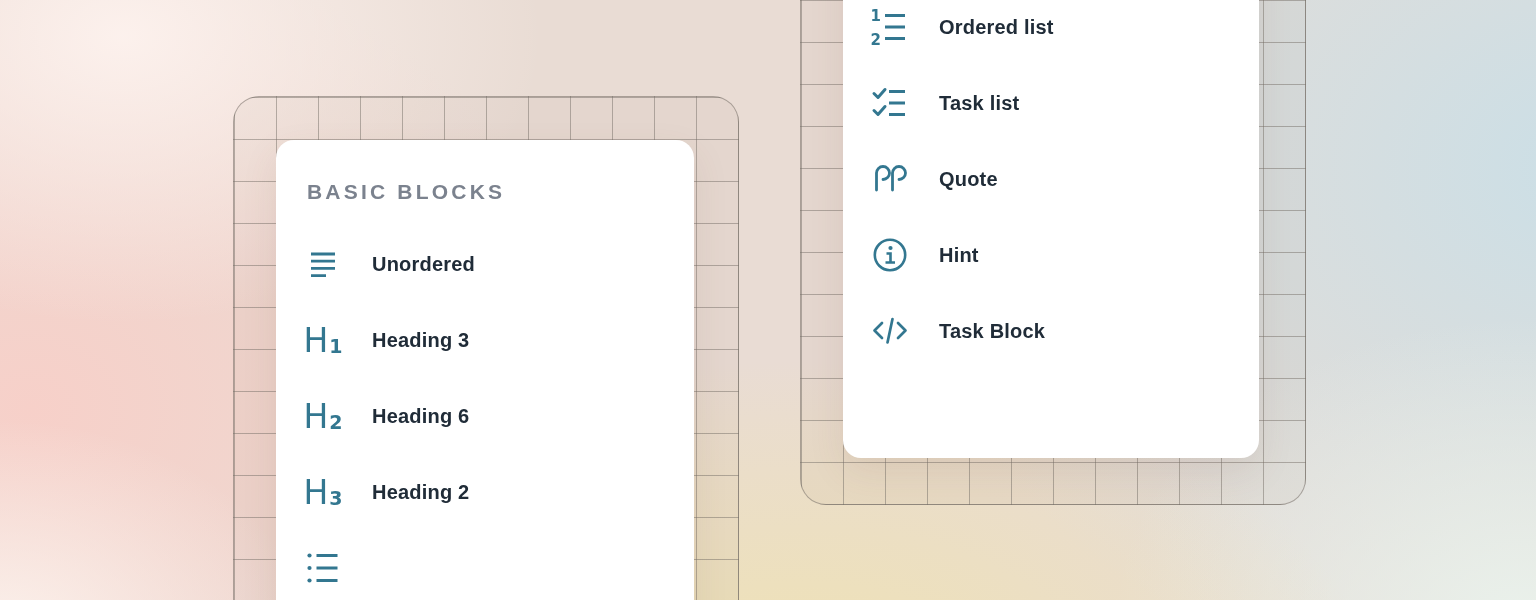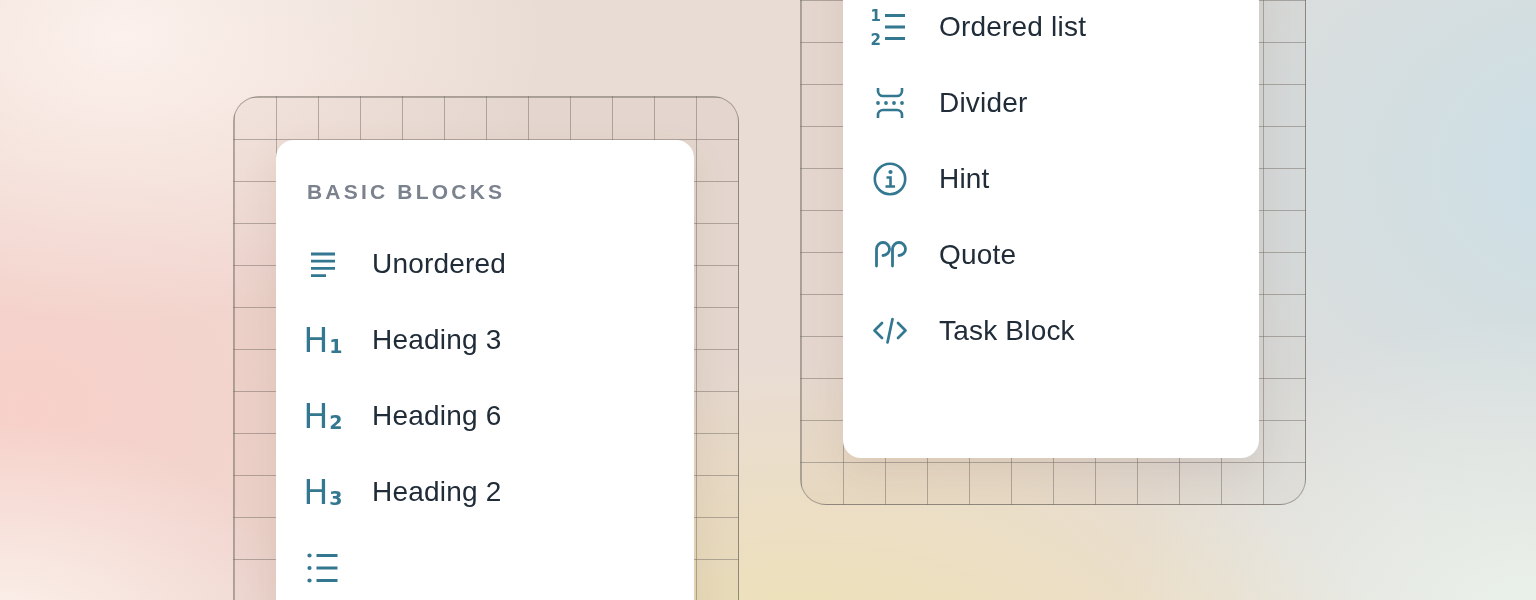--- a/index.html
+++ b/index.html
@@ -41,21 +41,21 @@
     font-size:21px; font-weight:700;
     letter-spacing:3.2px;
     color:#7b828e;
   }
   .card-left  .menu{margin-top:22px;}
   .card-right .menu{padding-top:59px;}
 
   .menu-item{height:76px; display:flex; align-items:center; padding-left:28px; cursor:pointer;}
   .icon{width:38px; height:38px; display:flex; align-items:center; justify-content:center; flex:none;}
   .icon svg{display:block;}
-  .label{margin-left:30px; font-size:28px; font-weight:400; color:#202c38; letter-spacing:.2px;}
+  .label{margin-left:30px; font-size:20px; font-weight:700; color:#202c38; letter-spacing:.2px;}
 
   .h-icon{color:#337790; font-family:"DejaVu Sans", sans-serif;}
   .h-letter{font-size:33px; font-weight:400; line-height:1;}
   .h-sub{font-size:19px; font-weight:700; line-height:1; margin-left:1px; position:relative; top:6px;}
 
   .stroke{stroke:#337790; fill:none;}
   .fillc {fill:#337790; stroke:none;}
   .svgnum{fill:#337790; font-family:"DejaVu Sans", sans-serif; font-size:15px; font-weight:700;}
 </style>
 </head>
@@ -122,59 +122,55 @@
       <span class="icon">
         <svg width="38" height="38" viewBox="0 0 38 38">
           <text class="svgnum" x="10" y="13" text-anchor="end">1</text>
           <text class="svgnum" x="10" y="37" text-anchor="end">2</text>
           <path class="stroke" stroke-width="2.8" d="M14 7.5h20M14 19h20M14 30.5h20"></path>
         </svg>
       </span>
       <span class="label">Ordered list</span>
     </div>
 
+    <div class="menu-item">
+      <span class="icon">
+        <svg width="38" height="38" viewBox="0 0 38 38">
+          <path class="stroke" stroke-width="3" stroke-linecap="round" stroke-linejoin="round" d="M3 9.5l4 4 7-8M3 26.5l4 4 7-8"></path>
+          <path class="stroke" stroke-width="2.8" d="M18 7.5h16M18 19h16M18 30.5h16"></path>
+        </svg>
+      </span>
+      <span class="label">Task list</span>
+    </div>
+
 
     <div class="menu-item">
       <span class="icon">
         <svg width="38" height="38" viewBox="0 0 38 38">
-          <path class="stroke" stroke-width="2.6" d="M7 4v3a5 5 0 0 0 5 5h14a5 5 0 0 0 5-5V4"></path>
-          <circle class="fillc" cx="7" cy="19" r="1.9"></circle>
-          <circle class="fillc" cx="15" cy="19" r="1.9"></circle>
-          <circle class="fillc" cx="23" cy="19" r="1.9"></circle>
-          <circle class="fillc" cx="31" cy="19" r="1.9"></circle>
-          <path class="stroke" stroke-width="2.6" d="M7 34v-3a5 5 0 0 1 5-5h14a5 5 0 0 1 5 5v3"></path>
+          <path class="stroke" stroke-width="2.8" stroke-linecap="round" d="M5.5 30V13a6.5 6.5 0 1 1 6.5 6.5"></path>
+          <path class="stroke" stroke-width="2.8" stroke-linecap="round" d="M21.5 30V13a6.5 6.5 0 1 1 6.5 6.5"></path>
         </svg>
       </span>
-      <span class="label">Divider</span>
+      <span class="label">Quote</span>
     </div>
 
     <div class="menu-item">
       <span class="icon">
         <svg width="38" height="38" viewBox="0 0 38 38">
           <circle class="stroke" stroke-width="2.6" cx="19" cy="19" r="15.2"></circle>
           <circle class="fillc" cx="19.5" cy="12" r="2.1"></circle>
           <path class="stroke" stroke-width="2.6" d="M15.5 17.5h4v8.5M14.5 26.5h9.5"></path>
         </svg>
       </span>
       <span class="label">Hint</span>
     </div>
 
     <div class="menu-item">
       <span class="icon">
         <svg width="38" height="38" viewBox="0 0 38 38">
-          <path class="stroke" stroke-width="2.8" stroke-linecap="round" d="M5.5 30V13a6.5 6.5 0 1 1 6.5 6.5"></path>
-          <path class="stroke" stroke-width="2.8" stroke-linecap="round" d="M21.5 30V13a6.5 6.5 0 1 1 6.5 6.5"></path>
-        </svg>
-      </span>
-      <span class="label">Quote</span>
-    </div>
-
-    <div class="menu-item">
-      <span class="icon">
-        <svg width="38" height="38" viewBox="0 0 38 38">
           <path class="stroke" stroke-width="2.7" stroke-linecap="round" stroke-linejoin="round" d="M11 11l-7.5 7.5L11 26M27 11l7.5 7.5L27 26M21.5 7l-5 23.5"></path>
         </svg>
       </span>
       <span class="label">Task Block</span>
     </div>
 
   </div>
 </div>
 
 </body></html>

